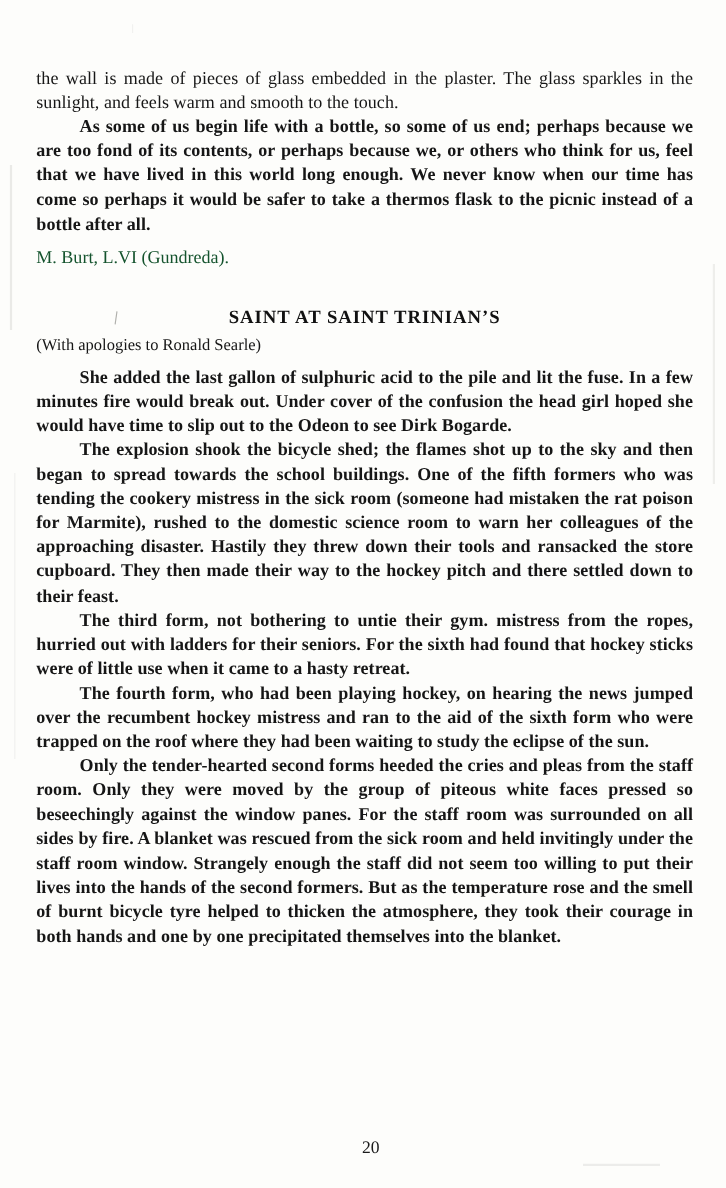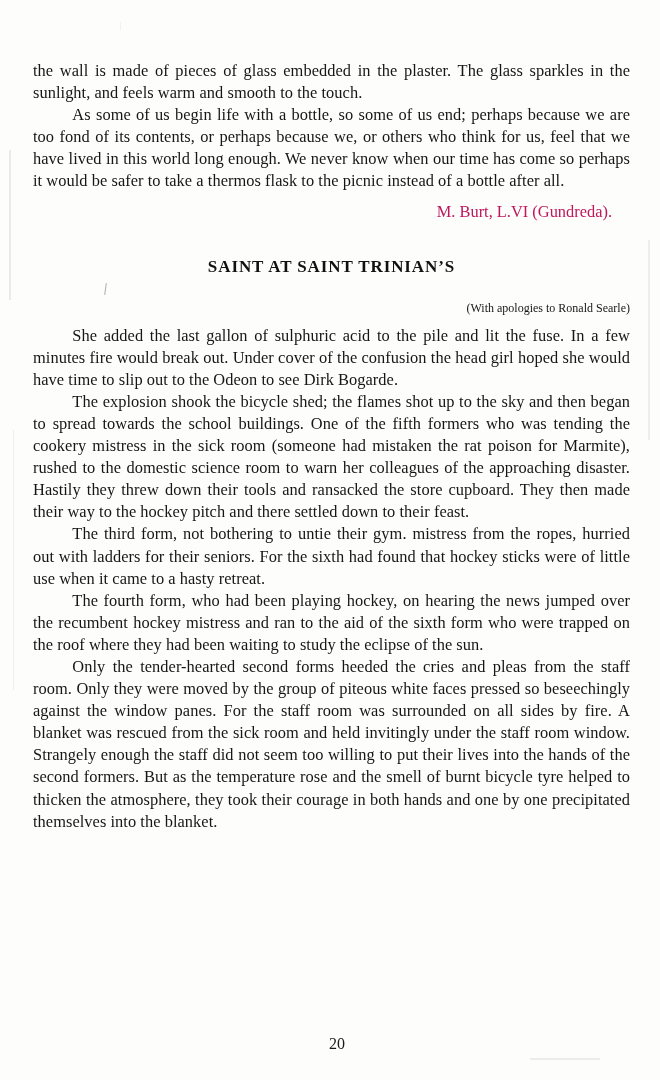--- a/index.html
+++ b/index.html
@@ -31,41 +31,41 @@
     margin: 0;
     font-size: 16.4px;
     line-height: 22.1px;
     text-align: justify;
     text-justify: inter-word;
     color: #161616;
     letter-spacing: 0.05px;
   }
   p.indent {
     text-indent: 2.4em;
+    font-weight: bold;
   }
   .attribution {
     margin: 8px 0 16px 0;
     font-size: 16.4px;
     line-height: 22px;
-    text-align: right;
     padding-right: 18px;
-    color: #be185d;
+    color: #14532d;
   }
   h2.section-title {
     margin: 34px 0 0 0;
     font-size: 17px;
     font-weight: bold;
     text-align: center;
     letter-spacing: 0.9px;
     color: #111;
   }
   .subtitle {
-    margin: 24px 0 0 0;
-    font-size: 12px;
-    text-align: right;
+    margin: 7px 0 0 0;
+    font-size: 15px;
+    text-align: left;
     color: #161616;
   }
   .gap-small { height: 9px; }
   .page-number {
     position: absolute;
     left: 0;
     right: 0;
     top: 1035px;
     text-align: center;
     font-size: 16px;

